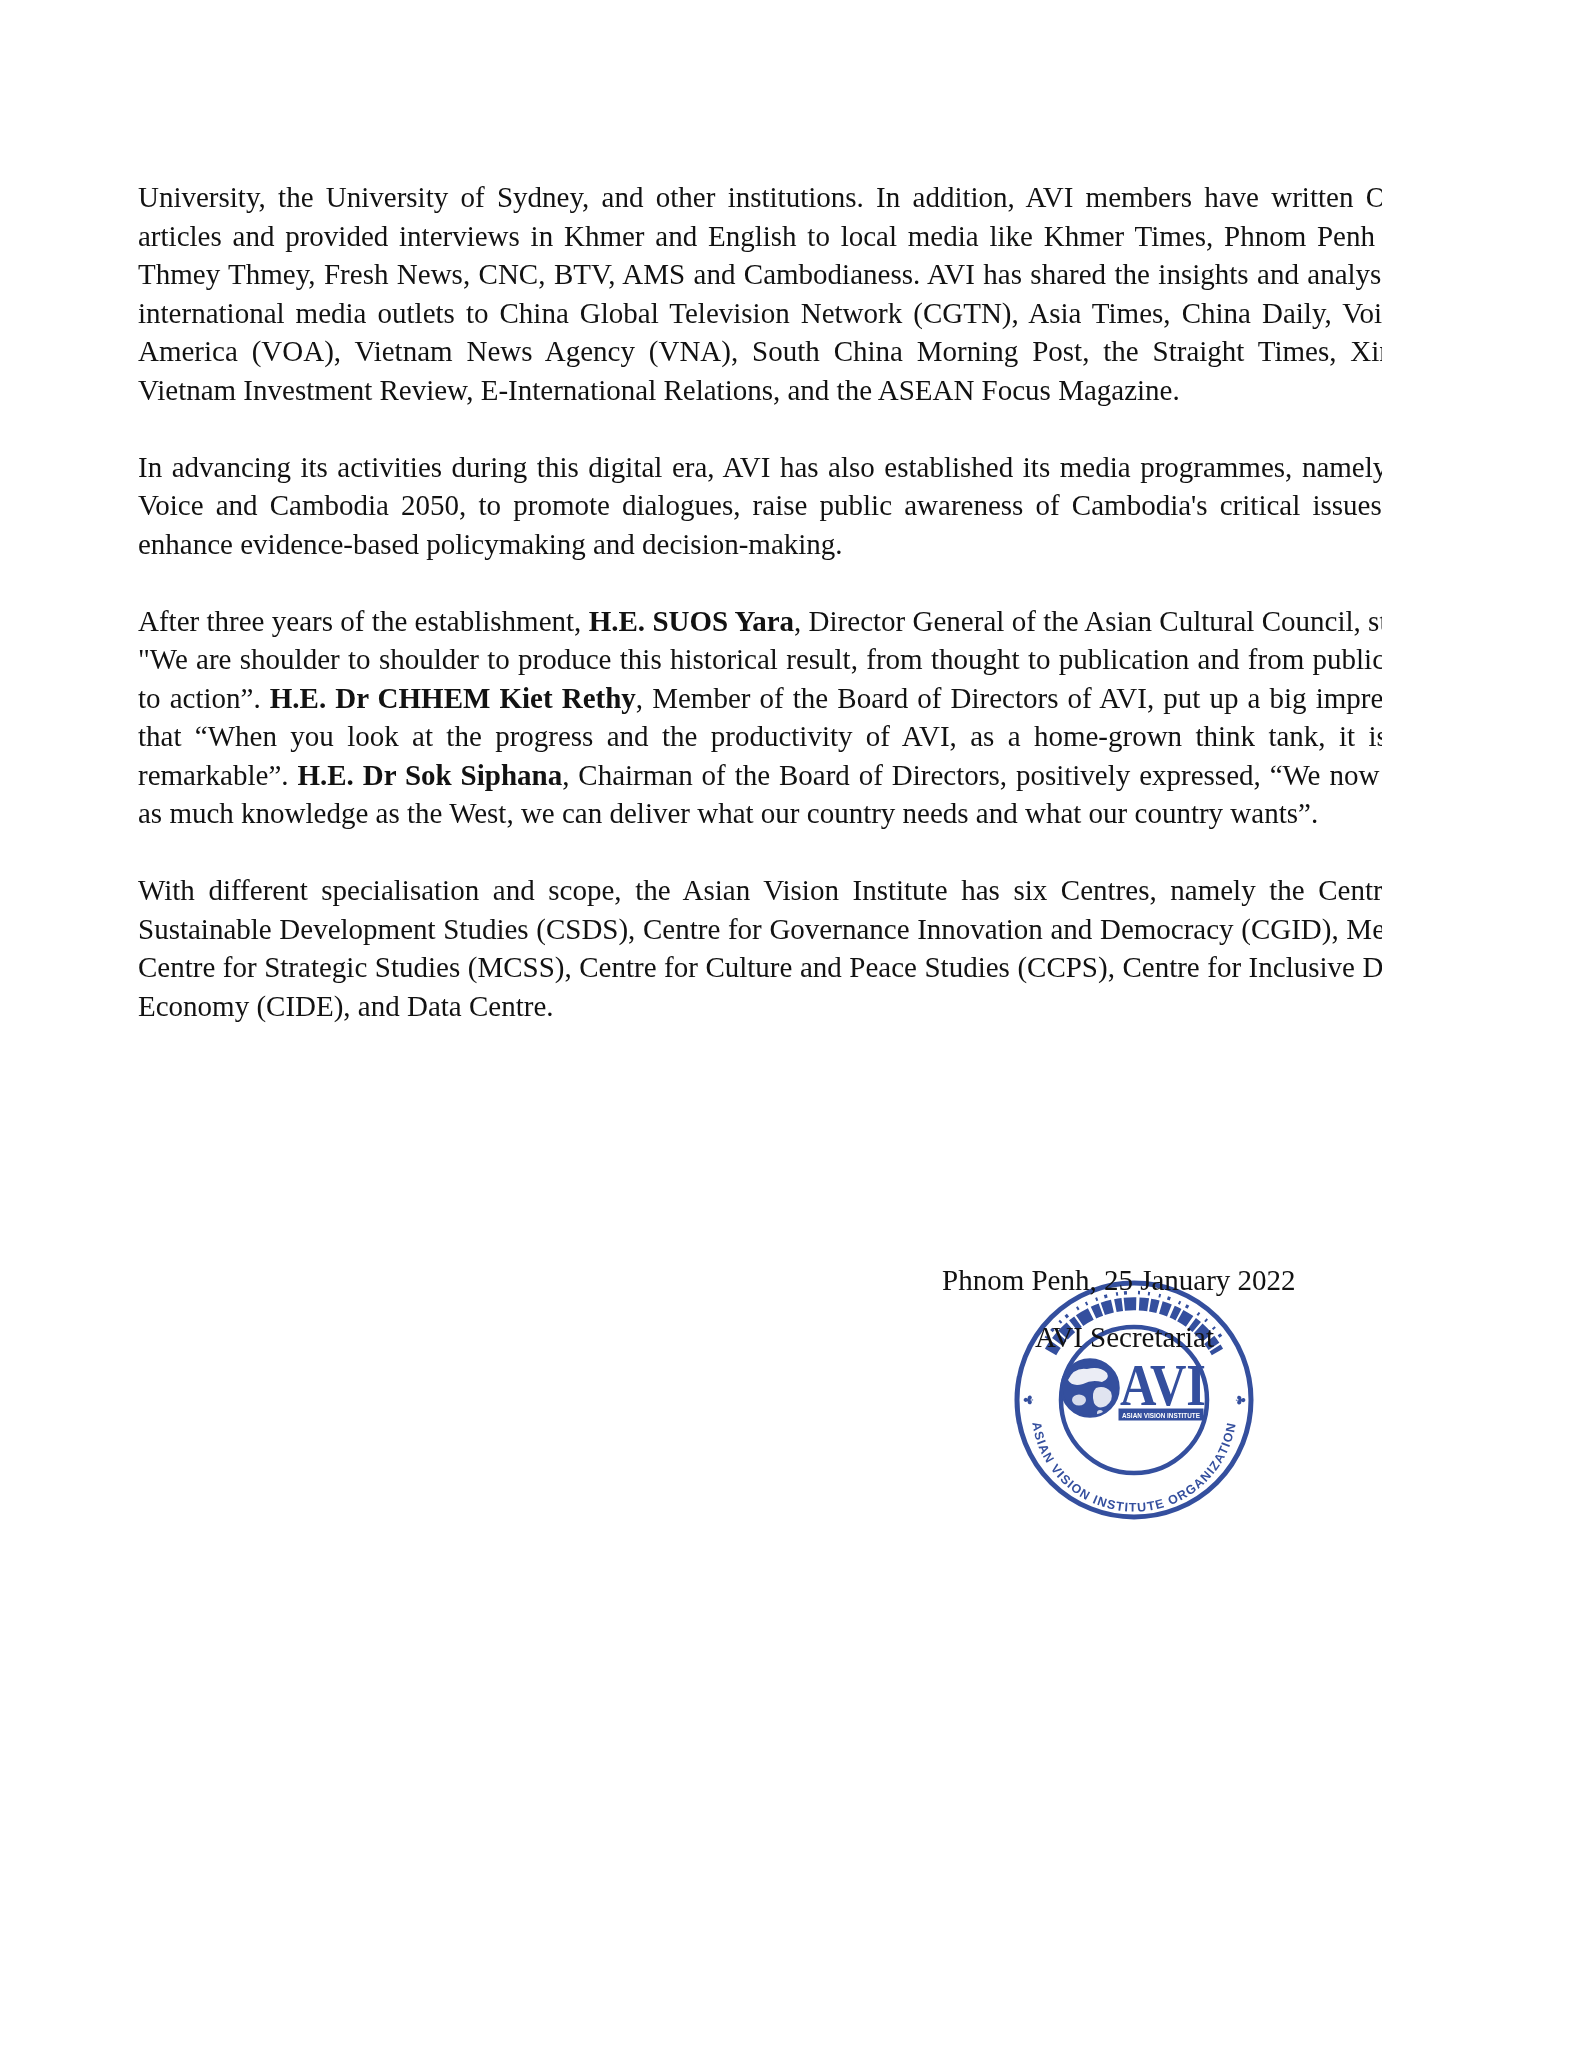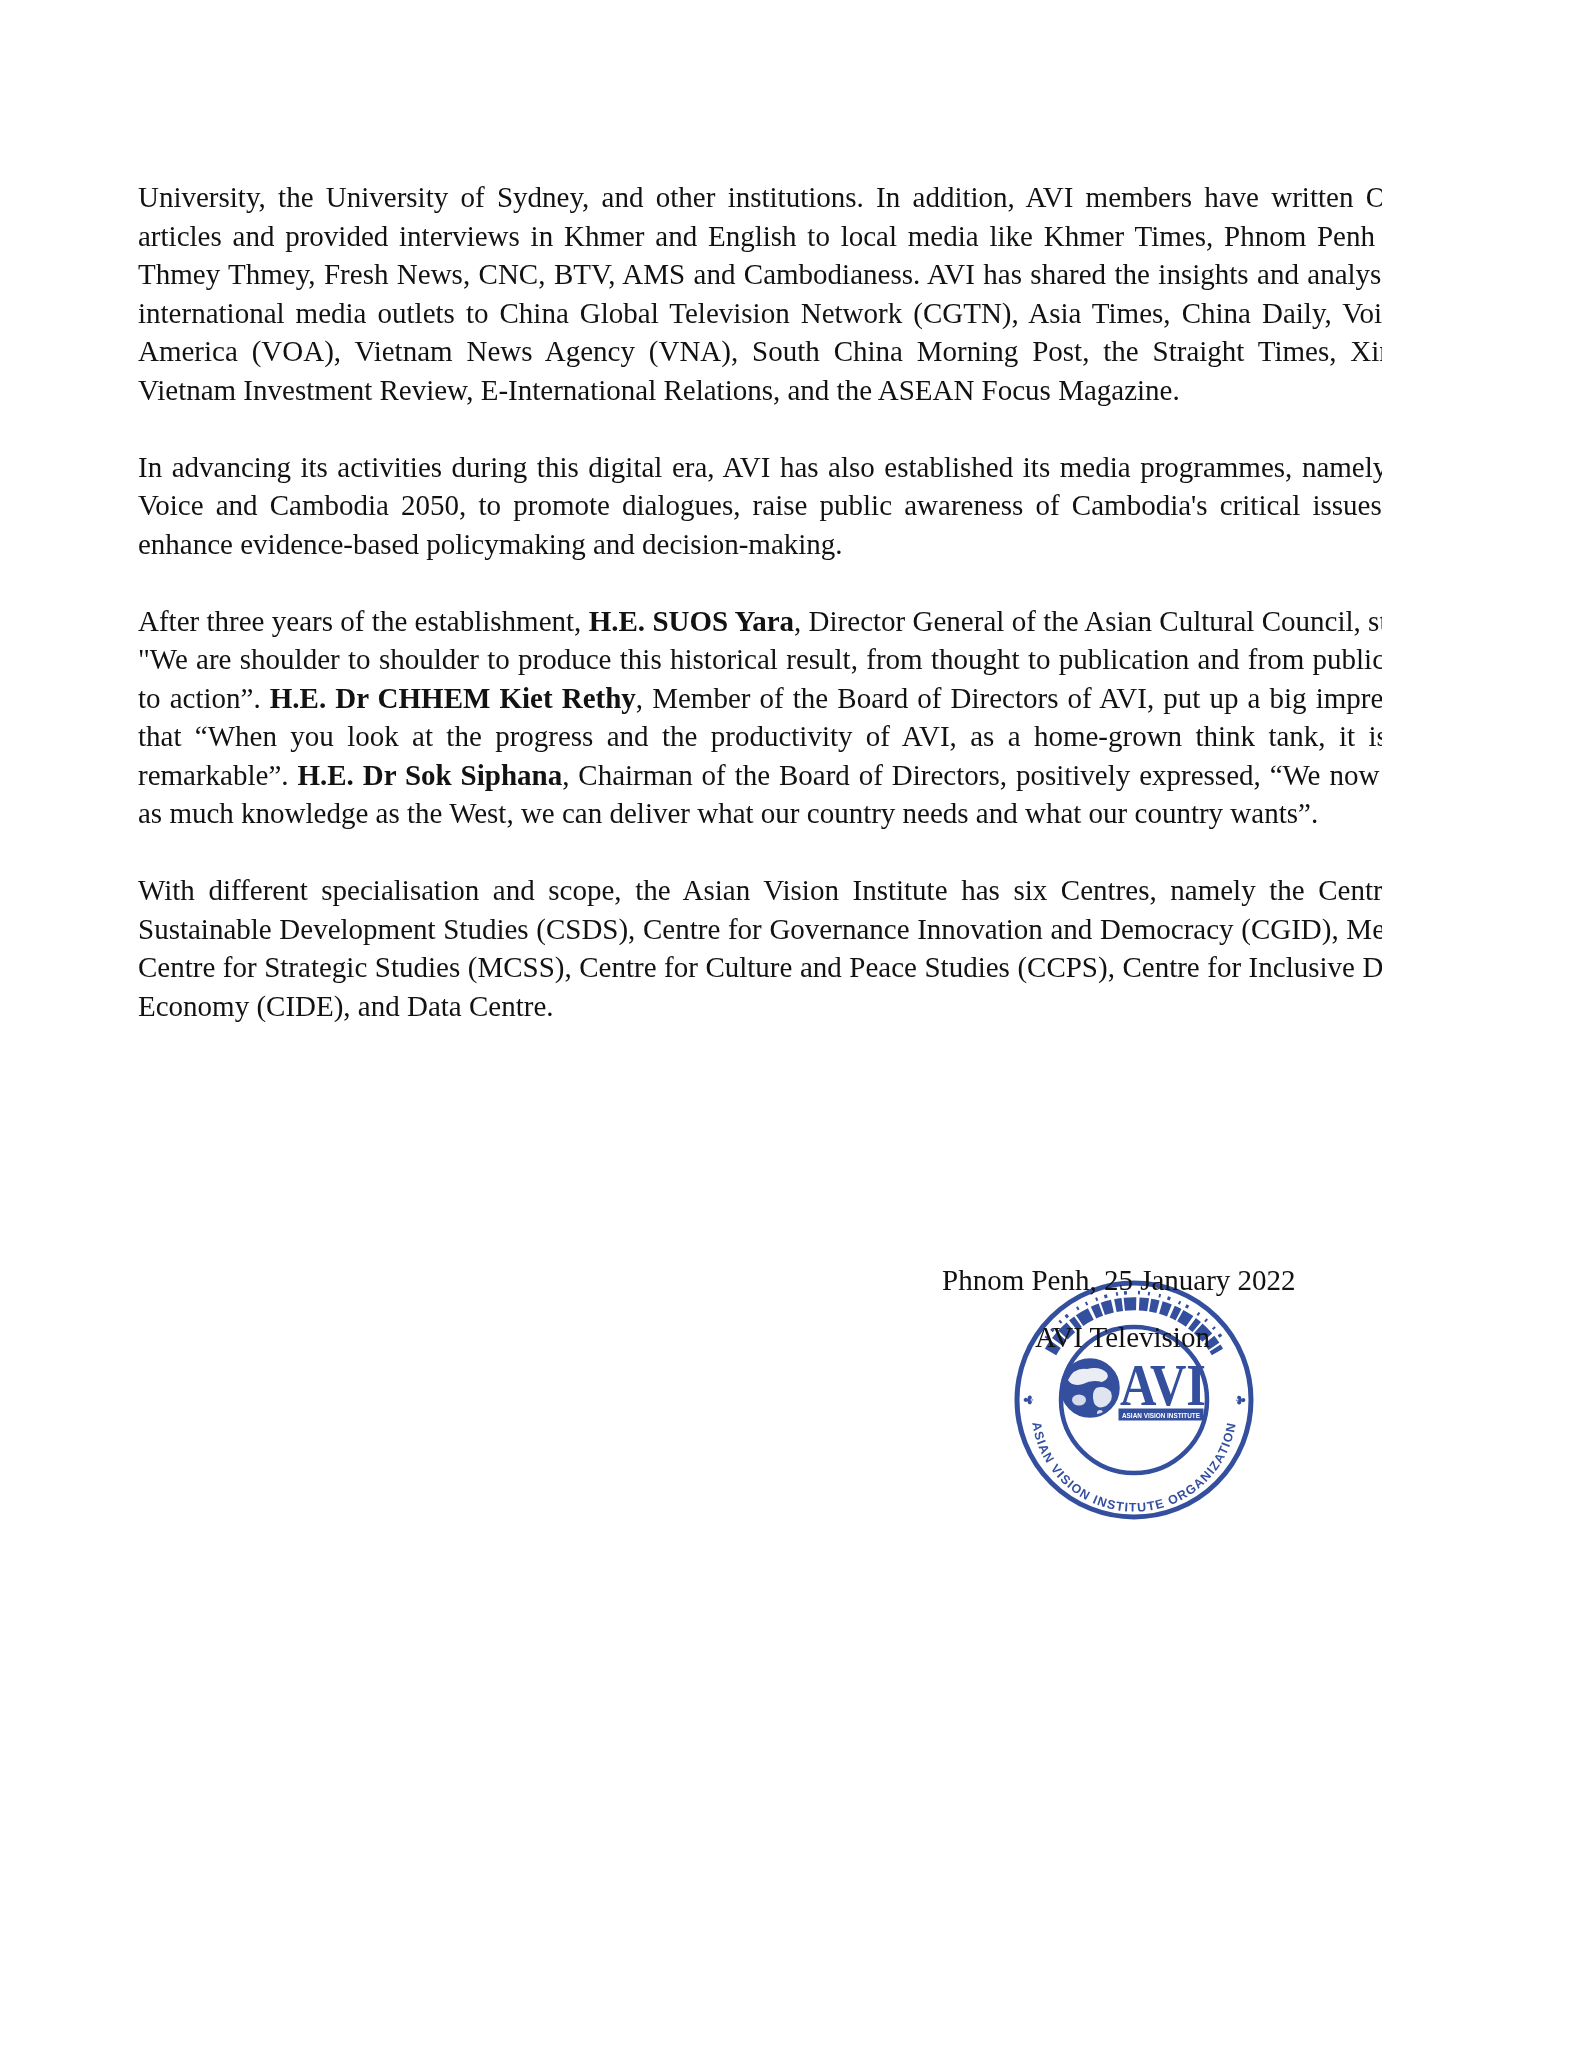--- a/index.html
+++ b/index.html
@@ -87,21 +87,21 @@
 <div class="page">
 
   <div class="letter-body">
     <p><span>University, the University of Sydney, and other institutions. In addition, AVI members have written Op-Ed articles and provided interviews in Khmer and English to local media like Khmer Times, Phnom Penh Post, Thmey Thmey, Fresh News, CNC, BTV, AMS and Cambodianess. AVI has shared the insights and analysis for international media outlets to China Global Television Network (CGTN), Asia Times, China Daily, Voice of America (VOA), Vietnam News Agency (VNA), South China Morning Post, the Straight Times, Xinhua, Vietnam Investment Review, E-International Relations, and the ASEAN Focus Magazine.</span></p>
     <p><span>In advancing its activities during this digital era, AVI has also established its media programmes, namely AVI Voice and Cambodia 2050, to promote dialogues, raise public awareness of Cambodia's critical issues, and enhance evidence-based policymaking and decision-making.</span></p>
     <p><span>After three years of the establishment, </span><span class="b">H.E. SUOS Yara</span><span>, Director General of the Asian Cultural Council, stated, "We are shoulder to shoulder to produce this historical result, from thought to publication and from publication to action”. </span><span class="b">H.E. Dr CHHEM Kiet Rethy</span><span>, Member of the Board of Directors of AVI, put up a big impression that “When you look at the progress and the productivity of AVI, as a home-grown think tank, it is just remarkable”. </span><span class="b">H.E. Dr Sok Siphana</span><span>, Chairman of the Board of Directors, positively expressed, “We now have as much knowledge as the West, we can deliver what our country needs and what our country wants”.</span></p>
     <p><span>With different specialisation and scope, the Asian Vision Institute has six Centres, namely the Centre for Sustainable Development Studies (CSDS), Centre for Governance Innovation and Democracy (CGID), Mekong Centre for Strategic Studies (MCSS), Centre for Culture and Peace Studies (CCPS), Centre for Inclusive Digital Economy (CIDE), and Data Centre.</span></p>
   </div>
 
   <div class="overlay-text date-line">Phnom Penh, 25 January 2022</div>
-  <div class="overlay-text signatory-line">AVI Television</div>
+  <div class="overlay-text signatory-line">AVI Secretariat</div>
 
   <div class="stamp-wrap">
     <svg viewBox="0 0 248 248">
       <defs>
         <clipPath id="globeClip">
             <circle cx="80" cy="112" r="28.5"></circle>
           </clipPath>
         <path id="arcBottom" d="M 21.4 133 A 102.6 102.6 0 0 0 226.6 133" fill="none"></path>
       </defs>
 

